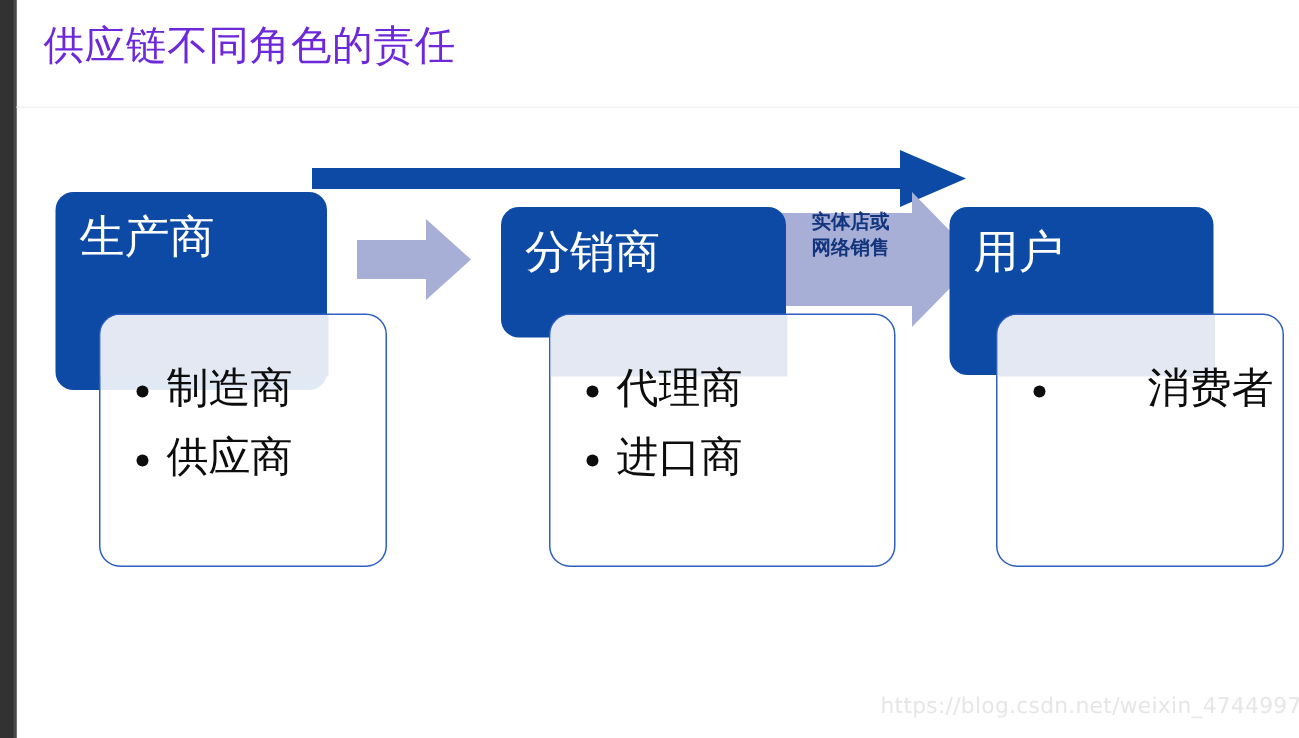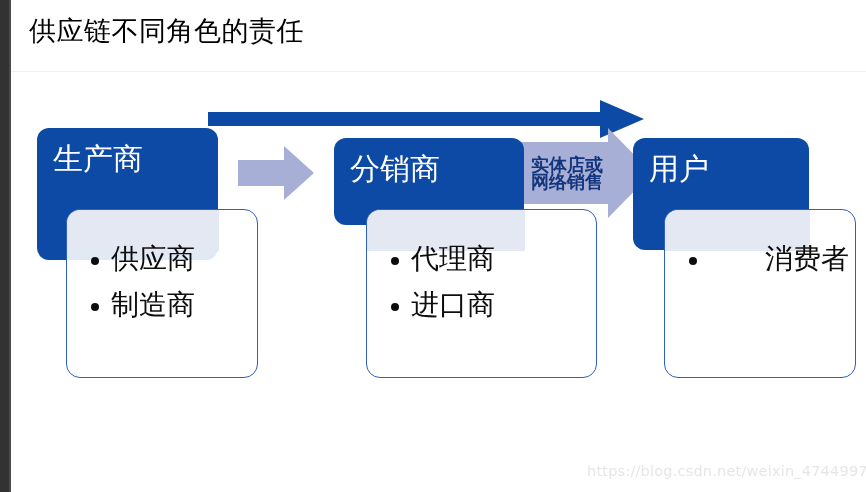--- a/index.html
+++ b/index.html
@@ -30,21 +30,21 @@
     background: #4a4948;
   }
 
   
   #slide-title {
     position: absolute;
     left: 29px;
     top: 14px;
     font-size: 27px;
     line-height: 34px;
-    color: #000000;
+    color: #6d28d9;
     letter-spacing: 0.5px;
     white-space: nowrap;
   }
 
   
   #title-divider {
     position: absolute;
     left: 11px;
     top: 71px;
     width: 855px;
@@ -151,24 +151,24 @@
   #connector-arrow-2 {
     position: absolute;
     left: 516px;
     top: 128px;
     width: 136px;
     height: 90px;
   }
   #connector-arrow-2-label {
     position: absolute;
     left: 8px;
-    top: 28px;
+    top: 12px;
     width: 86px;
     text-align: center;
-    font-size: 18px;
+    font-size: 13px;
     font-weight: bold;
     line-height: 17px;
     color: #12357d;
     pointer-events: none;
   }
 
   
   #watermark {
     position: absolute;
     left: 587px;
@@ -208,22 +208,22 @@
     </div>
   </div>
 
   <div class="stage" id="stage-producer">
     <div class="stage-header">
       <div class="stage-header-label">生产商</div>
     </div>
     <div class="stage-body">
       <div class="body-wash"></div>
       <ul class="stage-list">
+        <li>制造商</li>
         <li>供应商</li>
-        <li>制造商</li>
       </ul>
     </div>
   </div>
 
   <div class="stage" id="stage-distributor">
     <div class="stage-header">
       <div class="stage-header-label">分销商</div>
     </div>
     <div class="stage-body">
       <div class="body-wash"></div>

